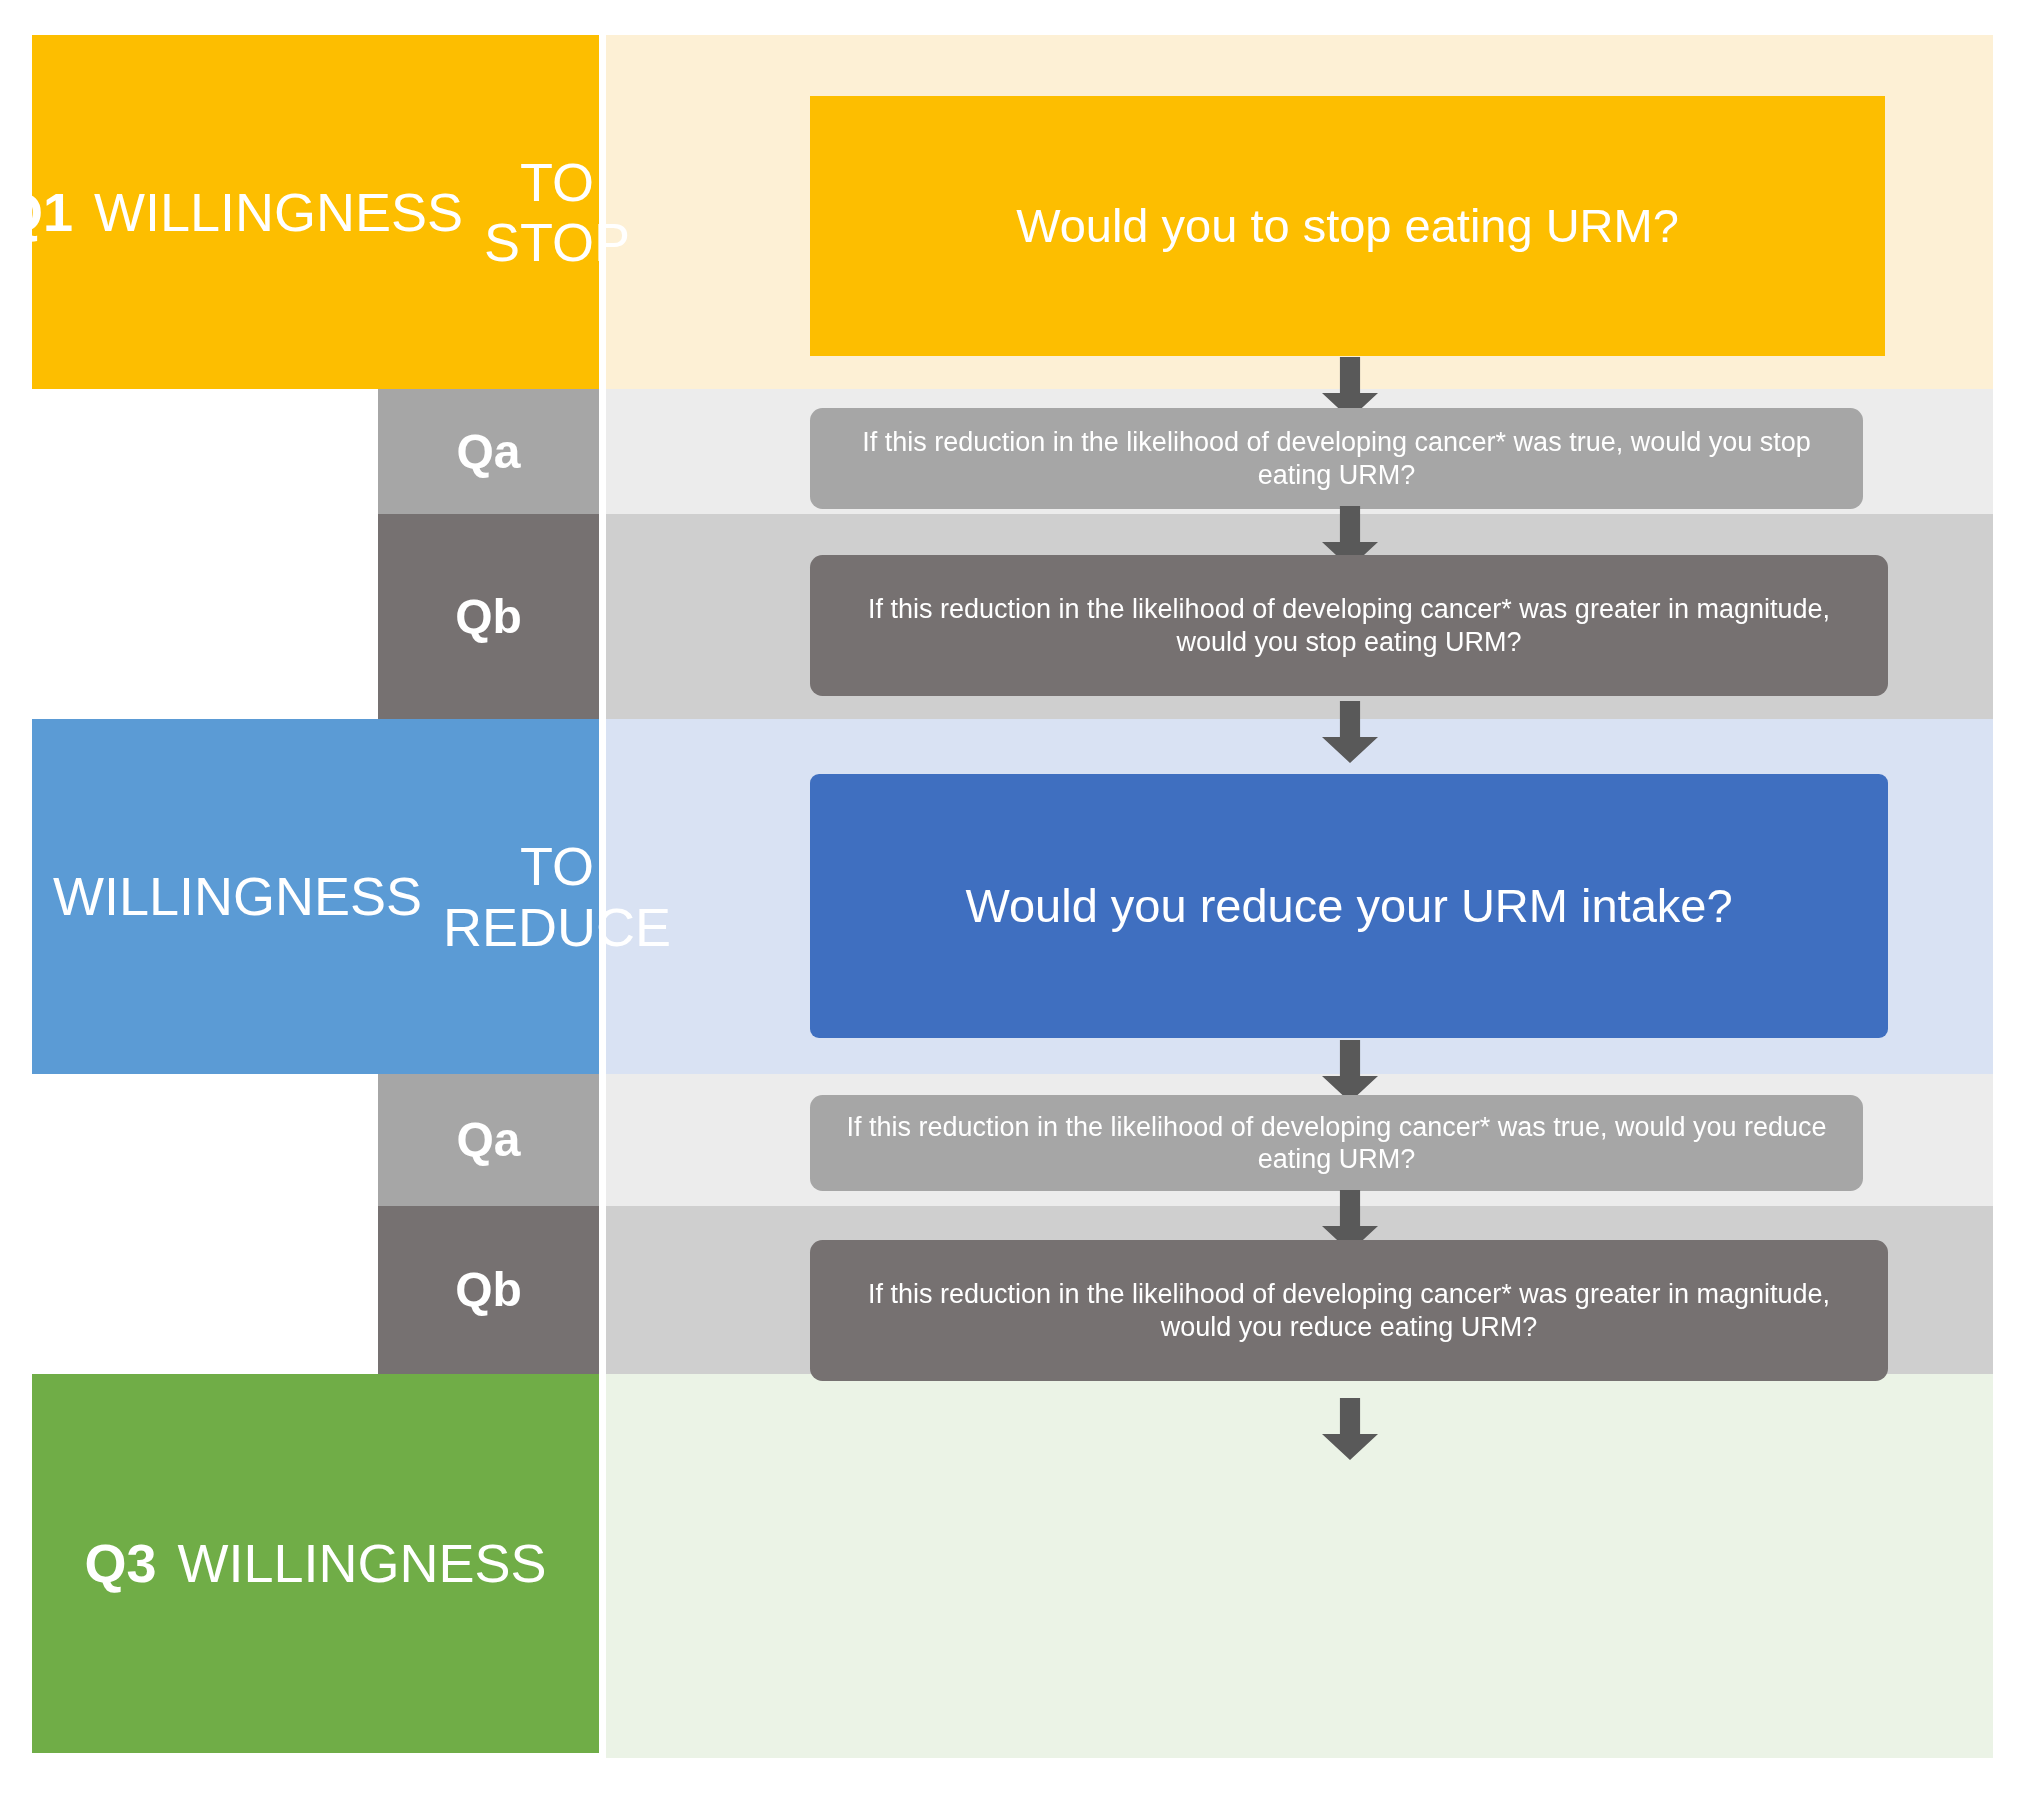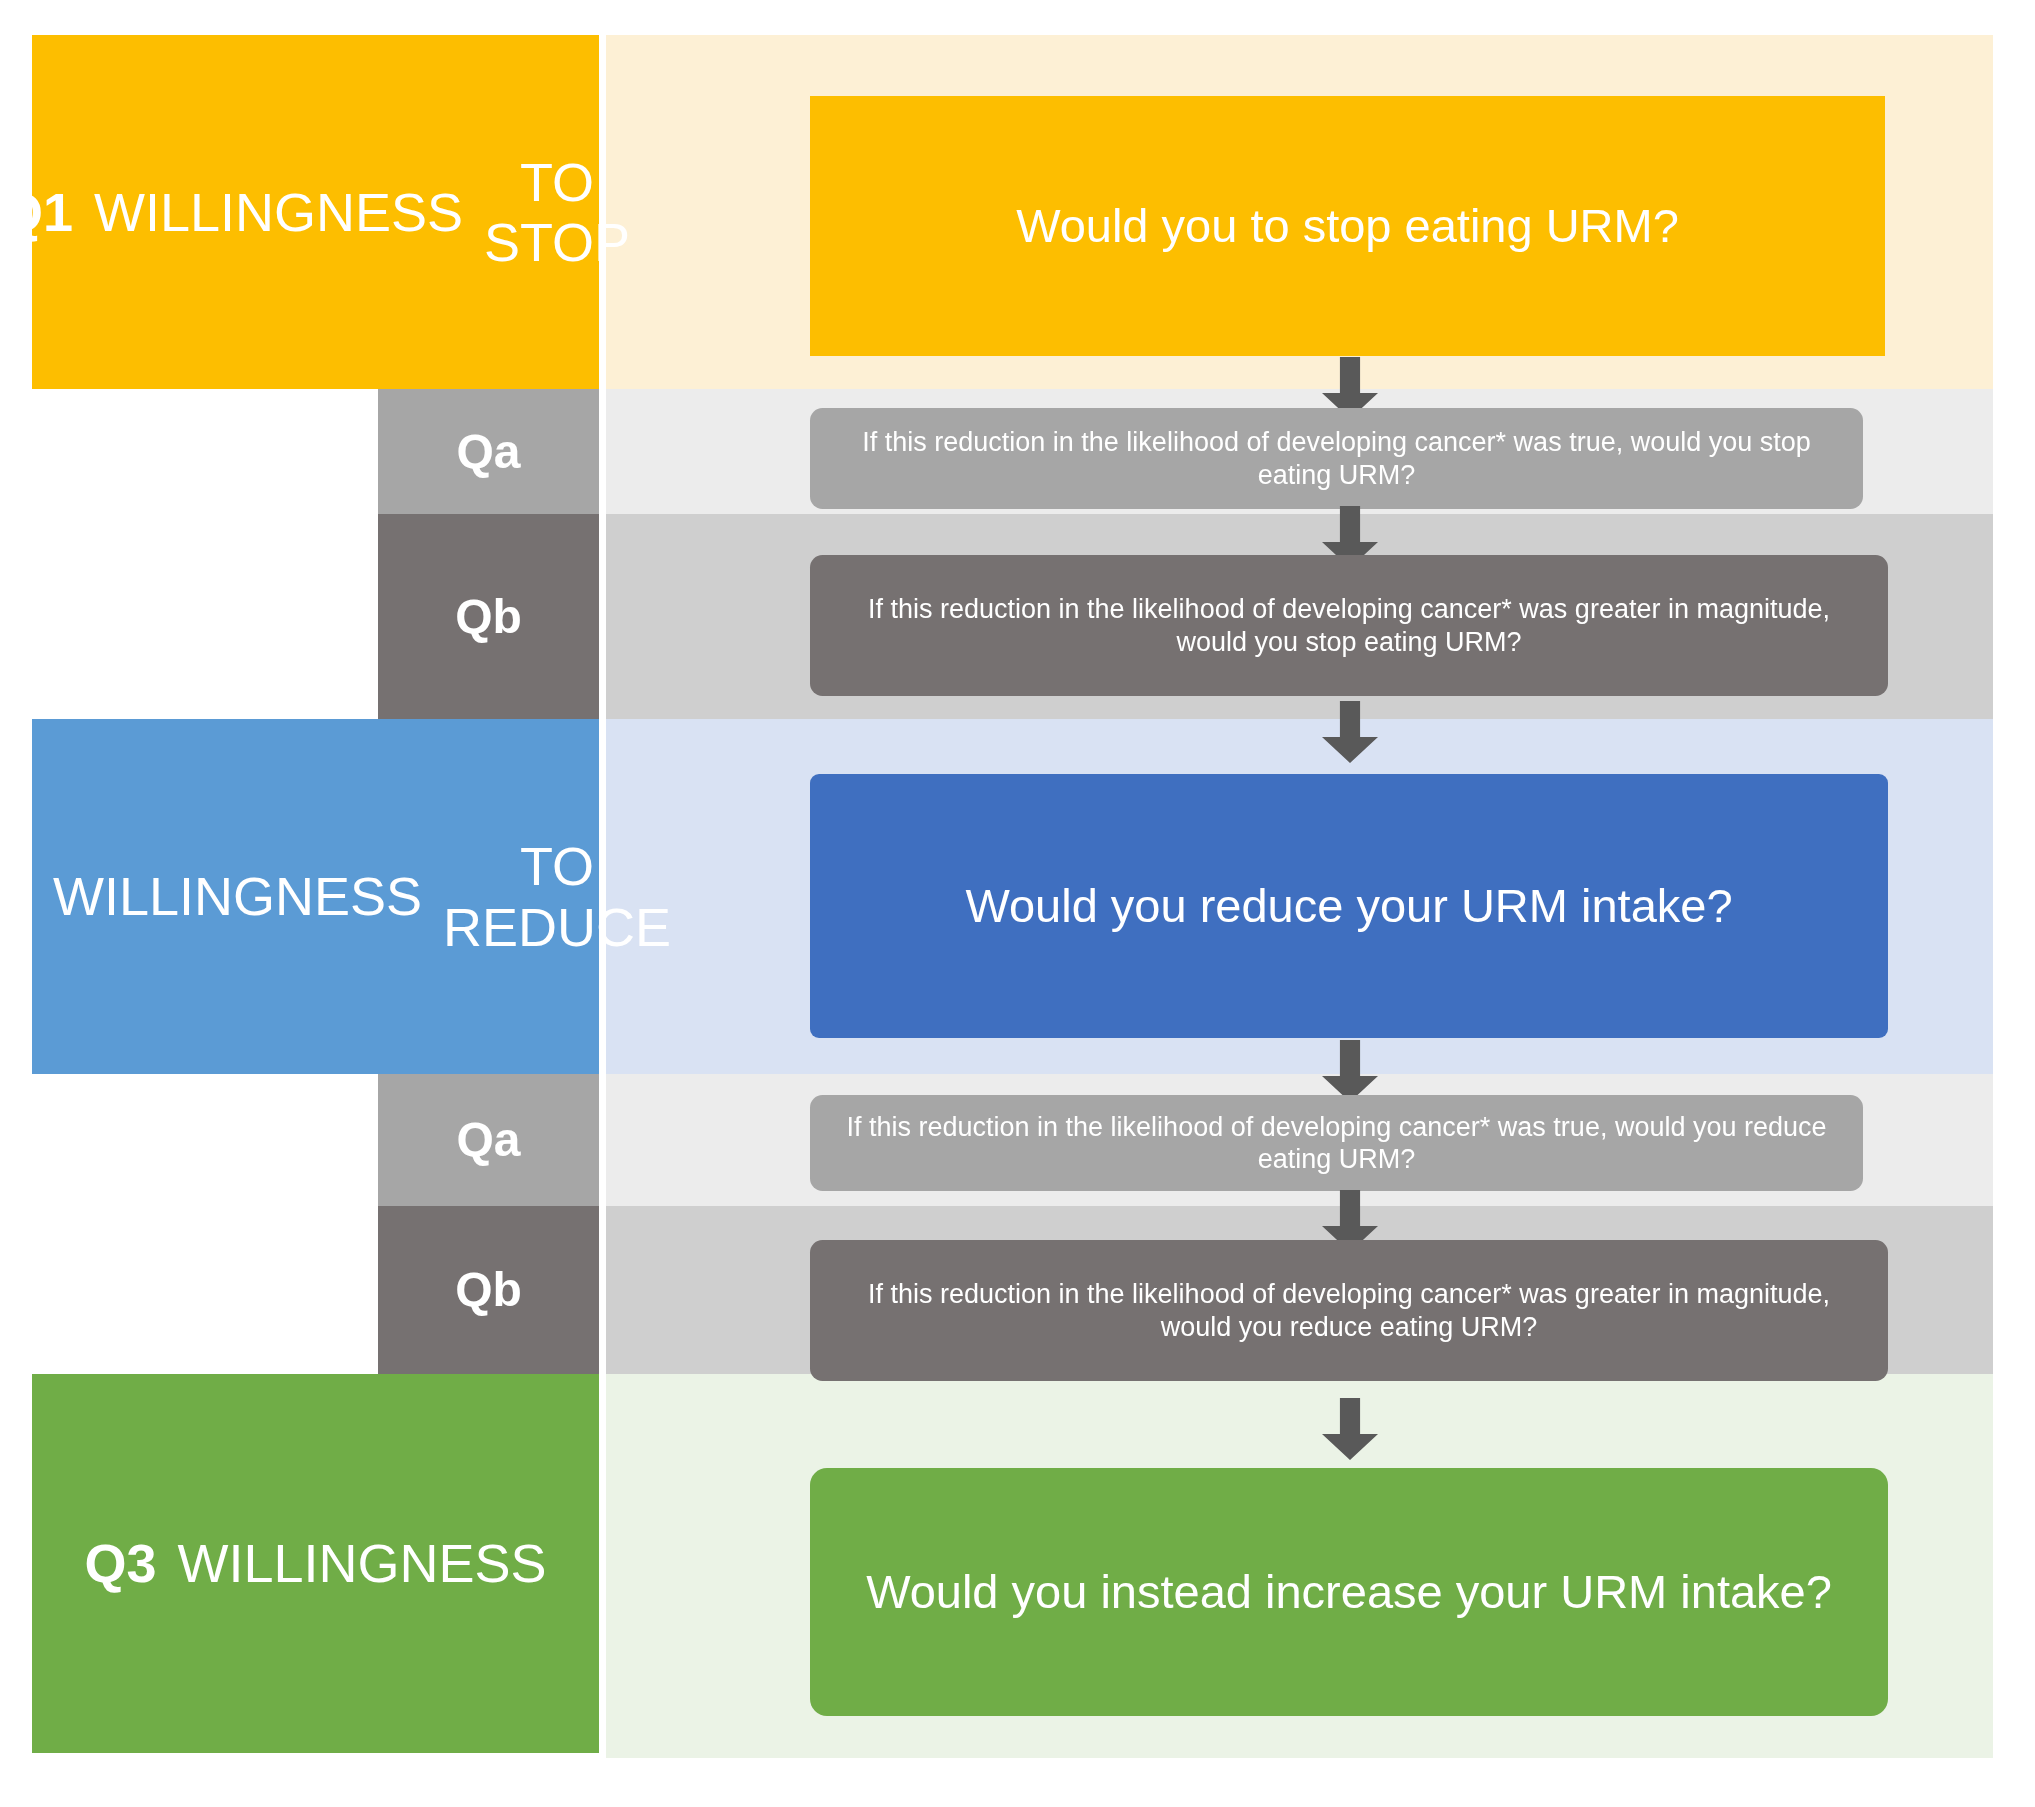--- a/index.html
+++ b/index.html
@@ -181,18 +181,15 @@
   <div class="qbox qbox-minor box-qb2">
     <span>If this reduction in the likelihood of developing cancer* was greater in magnitude, would you reduce eating URM?</span>
   </div>
 
   <div class="arrow arrow-6"></div>
 
   <div class="label-block label-major label-q3">
     <span class="tag">Q3</span>
     <span class="desc">WILLINGNESS</span>
   </div>
-  <div class="qbox qbox-major box-q3">
-    <span>Would you instead increase your URM intake?</span>
-  </div>
 
 </div>
 
 
 </body></html>

